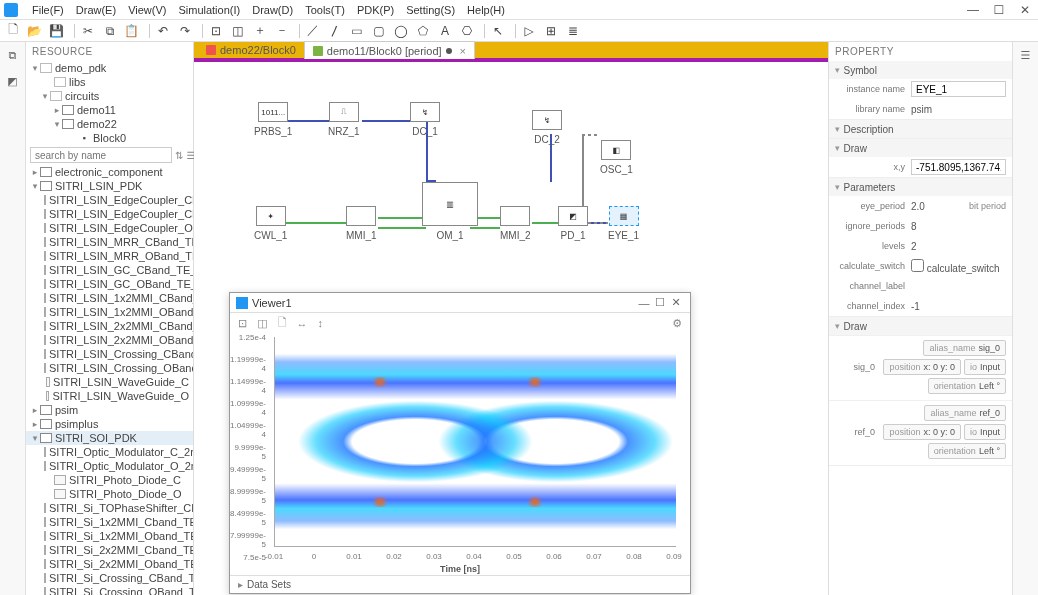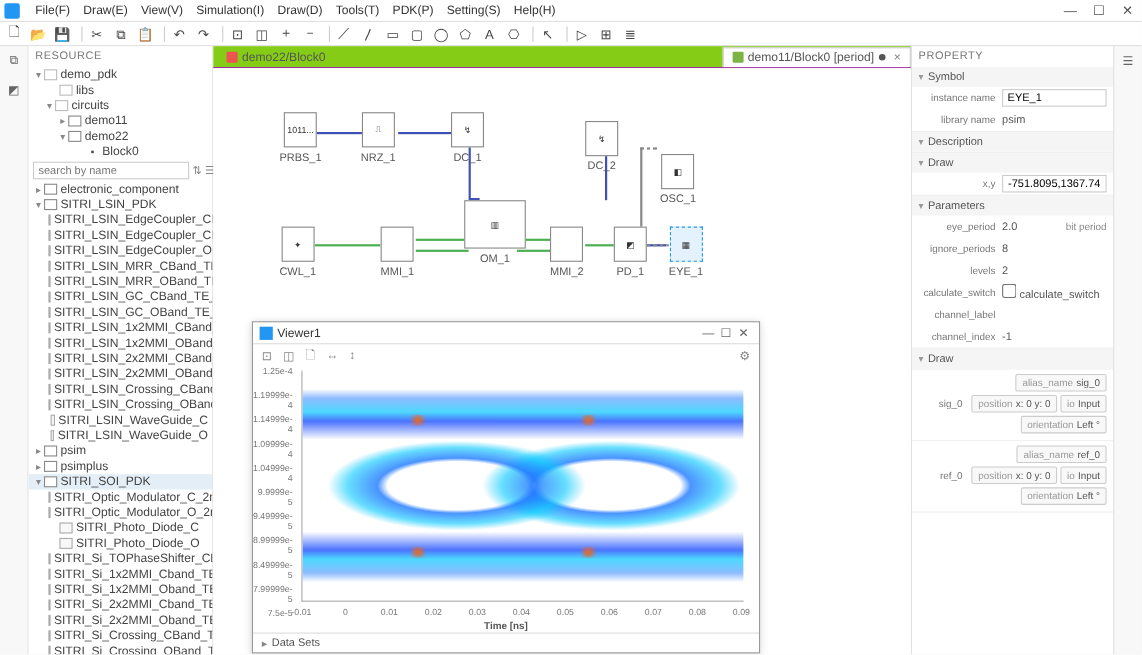--- a/index.html
+++ b/index.html
@@ -22,30 +22,30 @@
 .tree-row.sel { background: #e3eef7; }
 .tree-row .exp { width: 10px; text-align: center; color: #888; font-size: 9px; }
 .tree-row .ico { width: 12px; height: 10px; margin-right: 3px; display: inline-flex; align-items: center; justify-content: center; font-size: 9px; }
 .ico.folder { background: #fff; border: 1px solid #bbb; }
 .ico.box { border: 1px solid #888; background: #fff; }
 .ico.comp { border: 1px solid #aaa; background: #f8f8f8; }
 .search-row { display: flex; align-items: center; padding: 2px 4px; gap: 3px; }
 .search-row input { flex: 1; border: 1px solid #ccc; height: 16px; padding: 0 4px; font-size: 10px; }
 .search-row .sico { width: 14px; height: 14px; display: flex; align-items: center; justify-content: center; color: #888; cursor: pointer; font-size: 10px; }
 .center { flex: 1; display: flex; flex-direction: column; background: #fdfdfd; position: relative; }
-.tabs { height: 20px; display: flex; align-items: center; border-bottom: 1px solid #a21caf; background: #84cc16; padding-left: 4px; justify-content: space-between; }
+.tabs { height: 20px; display: flex; align-items: center; border-bottom: 4px solid #a21caf; background: #eab308; padding-left: 4px; }
 .tab { height: 18px; display: flex; align-items: center; padding: 0 8px; font-size: 11px; color: #555; cursor: pointer; gap: 4px; }
 .tab.active { background: #fff; border-top: 1px solid #ccc; border-left: 1px solid #ccc; border-right: 1px solid #ccc; }
 .tab .doc-ico { width: 10px; height: 10px; background: #7cb342; border-radius: 1px; }
 .tab .doc-ico.other { background: #ef5350; }
 .tab .dot { width: 6px; height: 6px; background: #555; border-radius: 50%; }
 .tab .x { color: #888; margin-left: 4px; }
 .canvas { flex: 1; position: relative; background: #fff; overflow: hidden; }
 .block { position: absolute; text-align: center; }
-.block .sym { width: 30px; height: 32px; border: 1px solid #888; background: #fff; margin: 0 auto; display: flex; align-items: center; justify-content: center; font-size: 8px; }
+.block .sym { width: 30px; height: 20px; border: 1px solid #888; background: #fff; margin: 0 auto; display: flex; align-items: center; justify-content: center; font-size: 8px; }
 .block .lbl { font-size: 10px; color: #555; margin-top: 4px; }
 .wire { position: absolute; background: #4caf50; }
 .wire.blue { background: #3f51b5; }
 .wire.dash { background: repeating-linear-gradient(90deg,#888 0,#888 3px,transparent 3px,transparent 6px); }
 .viewer { position: absolute; left: 35px; top: 230px; width: 462px; height: 302px; background: #fff; border: 1px solid #999; box-shadow: 0 2px 8px rgba(0,0,0,0.2); display: flex; flex-direction: column; }
 .viewer-title { height: 20px; display: flex; align-items: center; padding: 0 6px; border-bottom: 1px solid #ddd; font-size: 11px; }
 .viewer-title .vico { width: 12px; height: 12px; background: #2196f3; margin-right: 4px; }
 .viewer-title .spacer { flex: 1; }
 .viewer-title .vbtn { width: 16px; text-align: center; cursor: pointer; color: #666; font-size: 11px; }
 .viewer-tools { height: 20px; display: flex; align-items: center; padding: 0 8px; gap: 10px; color: #888; font-size: 11px; }

